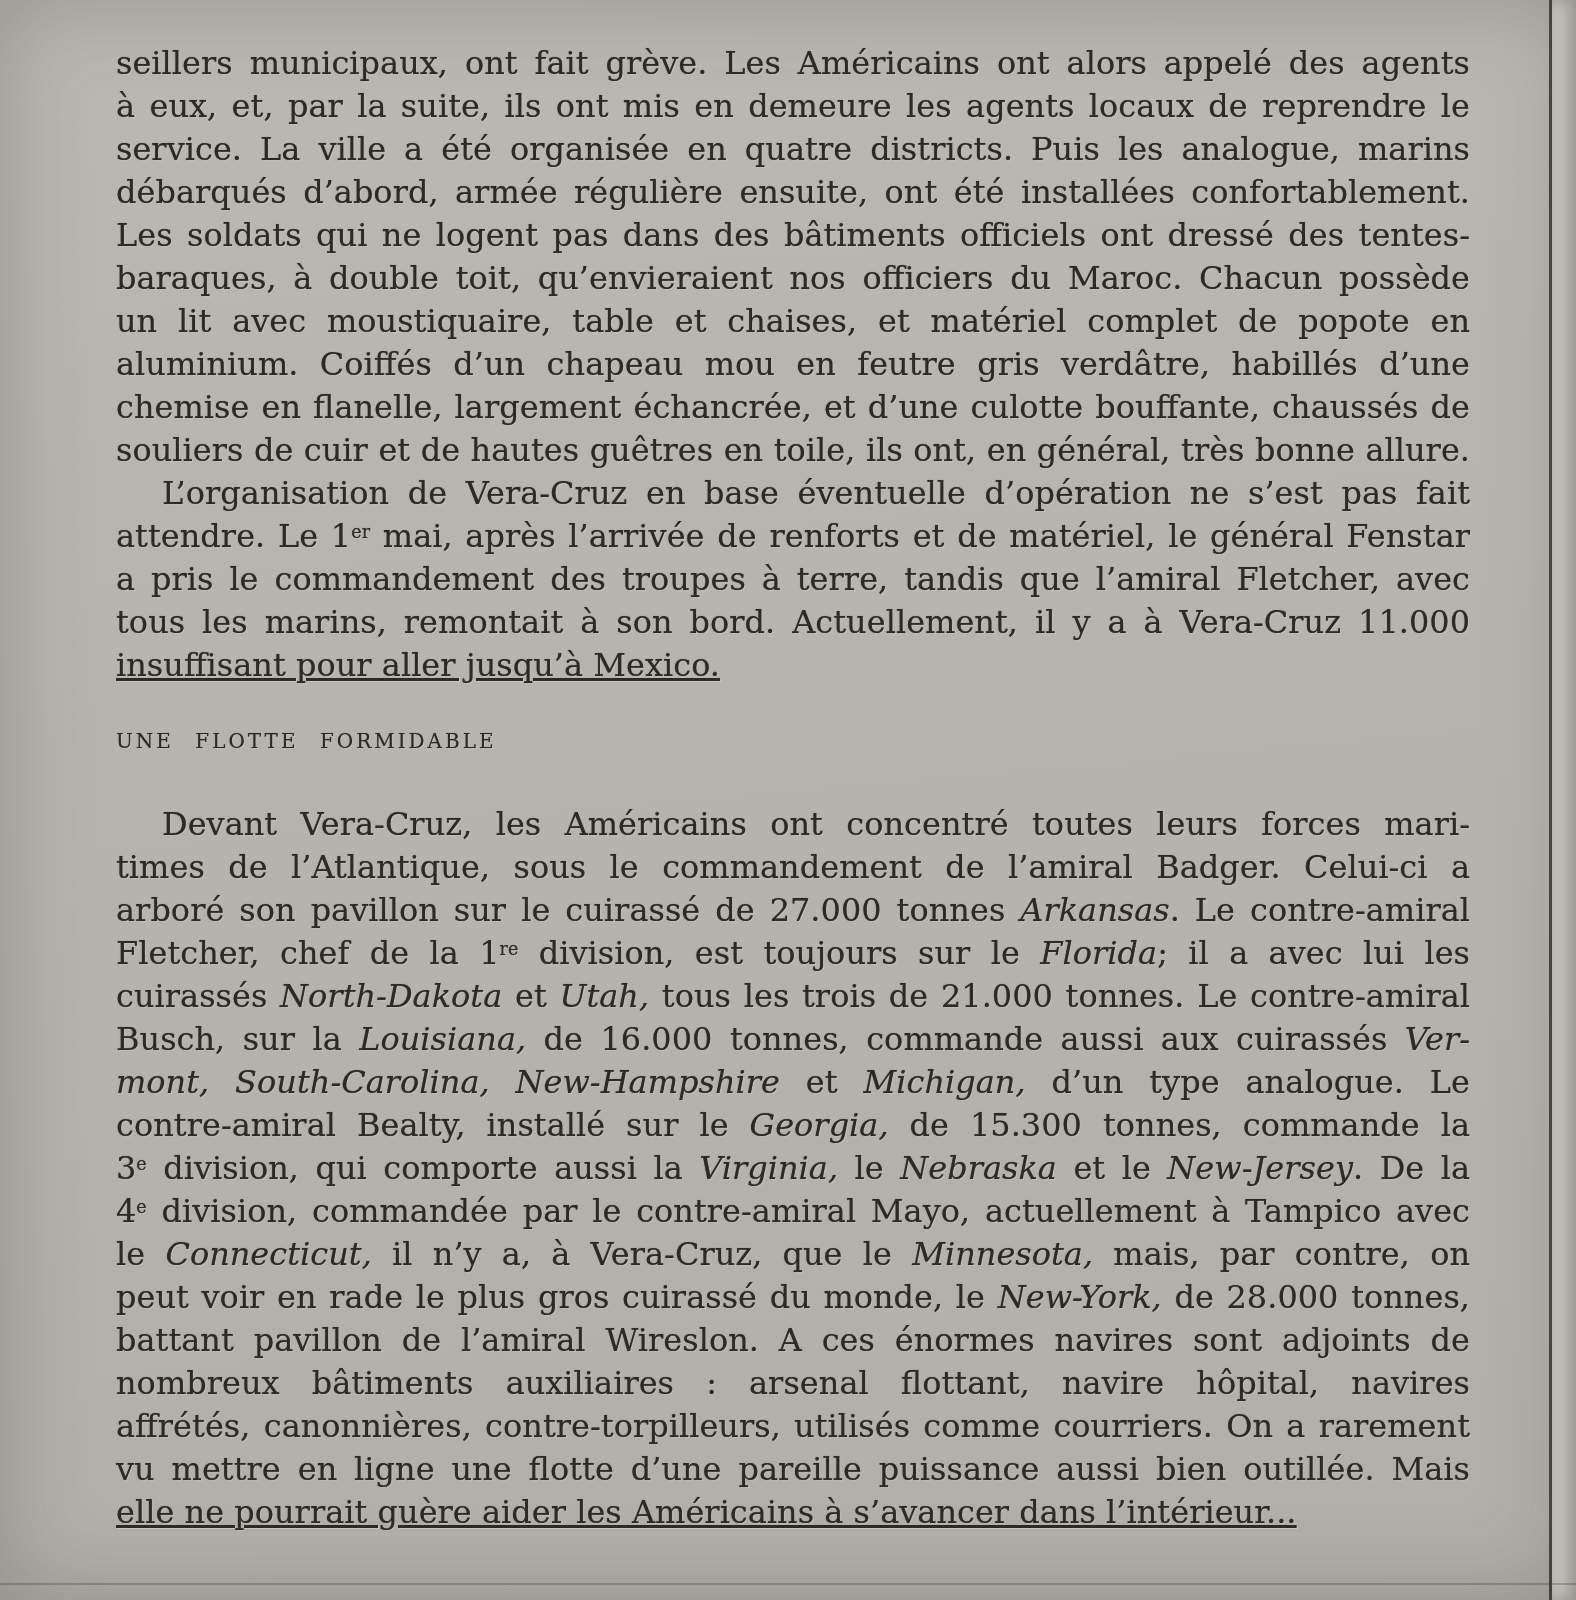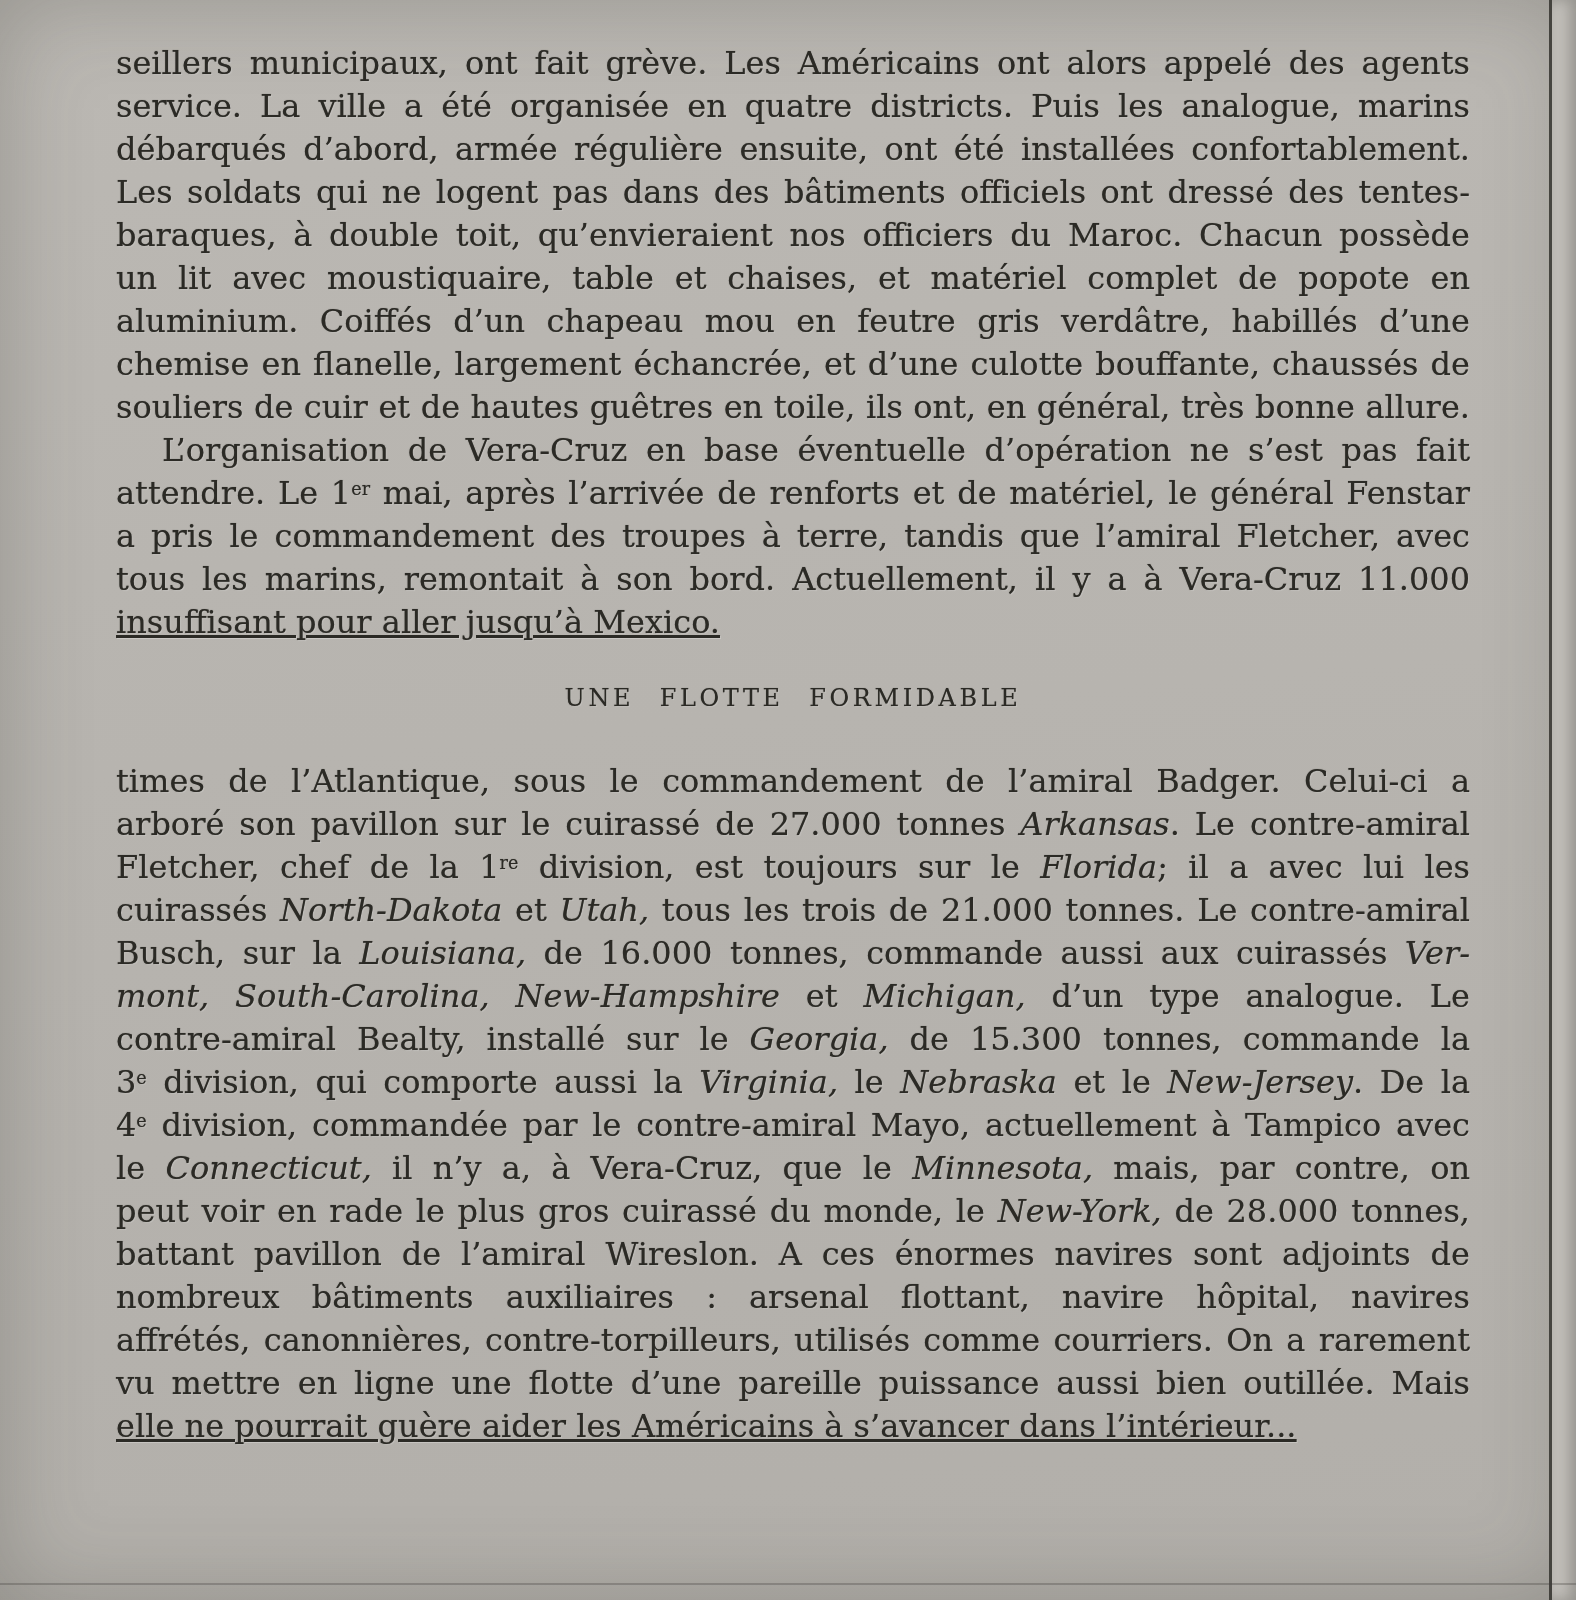--- a/index.html
+++ b/index.html
@@ -68,52 +68,54 @@
   .line em { font-style: italic; }
   .line sup {
     font-size: 0.55em;
     line-height: 0;
     vertical-align: 0.5em;
     letter-spacing: 0;
   }
   .heading {
     margin: 36px 0 44px 0;
     line-height: 36px;
-    font-size: 24px;
+    font-size: 20px;
     letter-spacing: 0.15em;
     word-spacing: 0.6em;
-    text-align: center;
+    text-align: left;
     color: #2b2a25;
   }
 </style>
 </head>
 <body>
 
 <div class="scan">
   <div class="text-column">
       <div class="para">
         <div class="line">seillers municipaux, ont fait grève. Les Américains ont alors appelé des agents</div>
+        <div class="line">à eux, et, par la suite, ils ont mis en demeure les agents locaux de reprendre le</div>
         <div class="line">service. La ville a été organisée en quatre districts. Puis les analogue, marins</div>
         <div class="line">débarqués d’abord, armée régulière ensuite, ont été installées confortablement.</div>
         <div class="line">Les soldats qui ne logent pas dans des bâtiments officiels ont dressé des tentes-</div>
         <div class="line">baraques, à double toit, qu’envieraient nos officiers du Maroc. Chacun possède</div>
         <div class="line">un lit avec moustiquaire, table et chaises, et matériel complet de popote en</div>
         <div class="line">aluminium. Coiffés d’un chapeau mou en feutre gris verdâtre, habillés d’une</div>
         <div class="line">chemise en flanelle, largement échancrée, et d’une culotte bouffante, chaussés de</div>
         <div class="line">souliers de cuir et de hautes guêtres en toile, ils ont, en général, très bonne allure.</div>
       </div>
       <div class="para">
         <div class="line indent">L’organisation de Vera-Cruz en base éventuelle d’opération ne s’est pas fait</div>
         <div class="line">attendre. Le 1<sup>er</sup> mai, après l’arrivée de renforts et de matériel, le général Fenstar</div>
         <div class="line">a pris le commandement des troupes à terre, tandis que l’amiral Fletcher, avec</div>
         <div class="line">tous les marins, remontait à son bord. Actuellement, il y a à Vera-Cruz 11.000</div>
         <div class="line last">insuffisant pour aller jusqu’à Mexico.</div>
       </div>
       <div class="heading">UNE FLOTTE FORMIDABLE</div>
       <div class="para">
+        <div class="line indent">Devant Vera-Cruz, les Américains ont concentré toutes leurs forces mari-</div>
         <div class="line">times de l’Atlantique, sous le commandement de l’amiral Badger. Celui-ci a</div>
         <div class="line">arboré son pavillon sur le cuirassé de 27.000 tonnes <em>Arkansas</em>. Le contre-amiral</div>
         <div class="line">Fletcher, chef de la 1<sup>re</sup> division, est toujours sur le <em>Florida</em>; il a avec lui les</div>
         <div class="line">cuirassés <em>North-Dakota</em> et <em>Utah,</em> tous les trois de 21.000 tonnes. Le contre-amiral</div>
         <div class="line">Busch, sur la <em>Louisiana,</em> de 16.000 tonnes, commande aussi aux cuirassés <em>Ver-</em></div>
         <div class="line"><em>mont, South-Carolina, New-Hampshire</em> et <em>Michigan,</em> d’un type analogue. Le</div>
         <div class="line">contre-amiral Bealty, installé sur le <em>Georgia,</em> de 15.300 tonnes, commande la</div>
         <div class="line">3<sup>e</sup> division, qui comporte aussi la <em>Virginia,</em> le <em>Nebraska</em> et le <em>New-Jersey</em>. De la</div>
         <div class="line">4<sup>e</sup> division, commandée par le contre-amiral Mayo, actuellement à Tampico avec</div>
         <div class="line">le <em>Connecticut,</em> il n’y a, à Vera-Cruz, que le <em>Minnesota,</em> mais, par contre, on</div>

